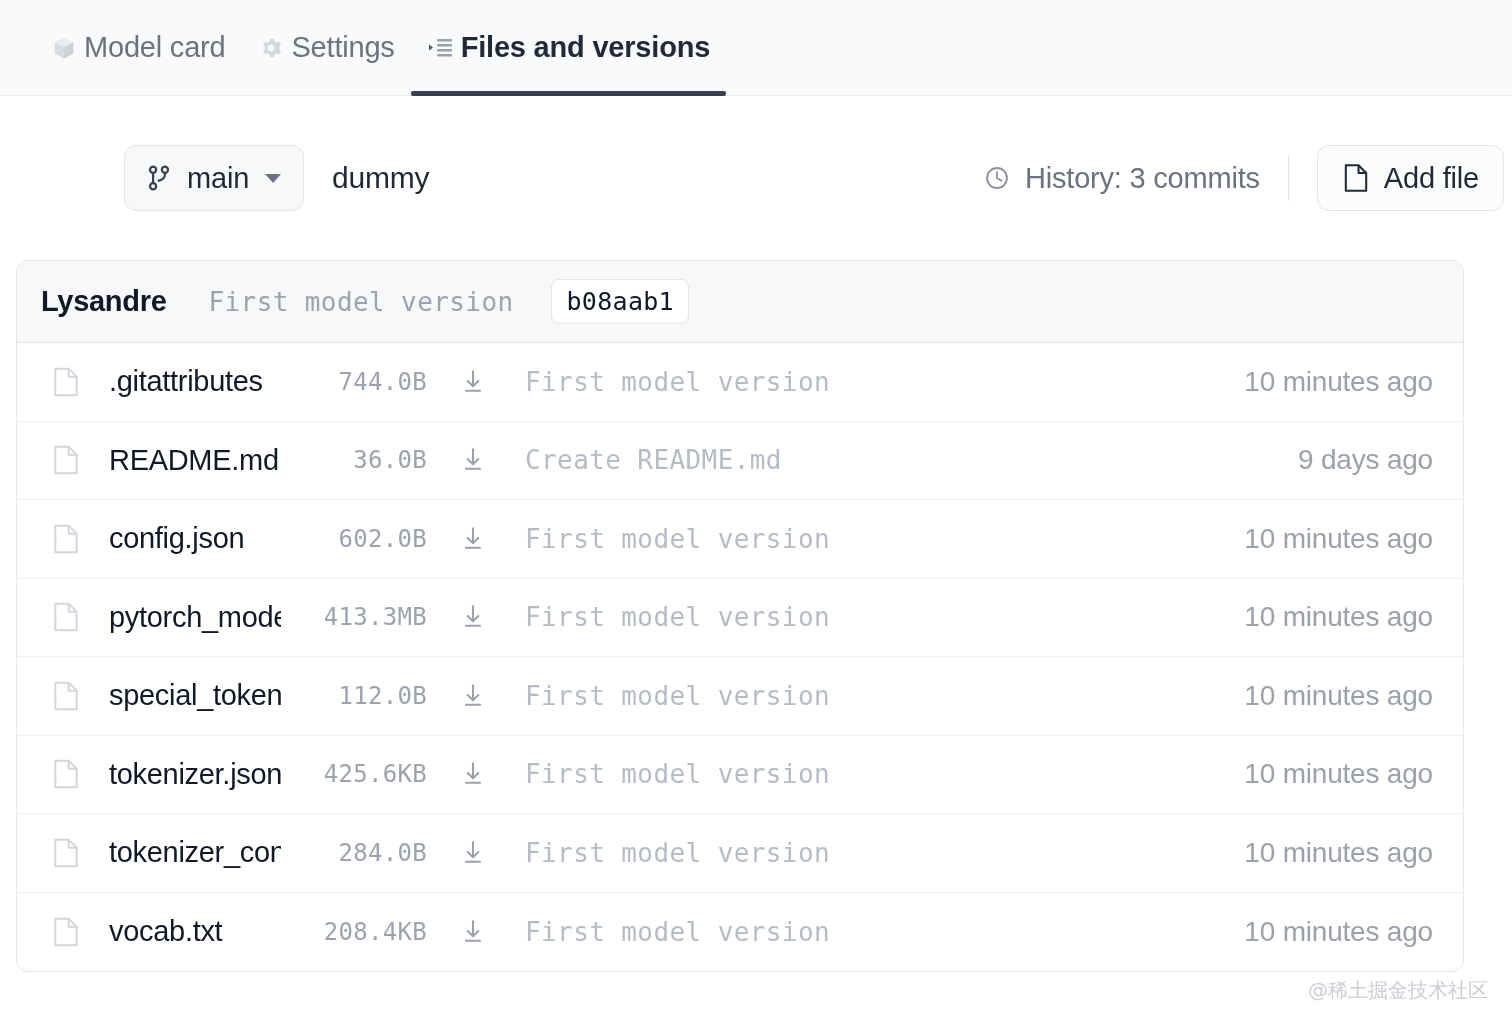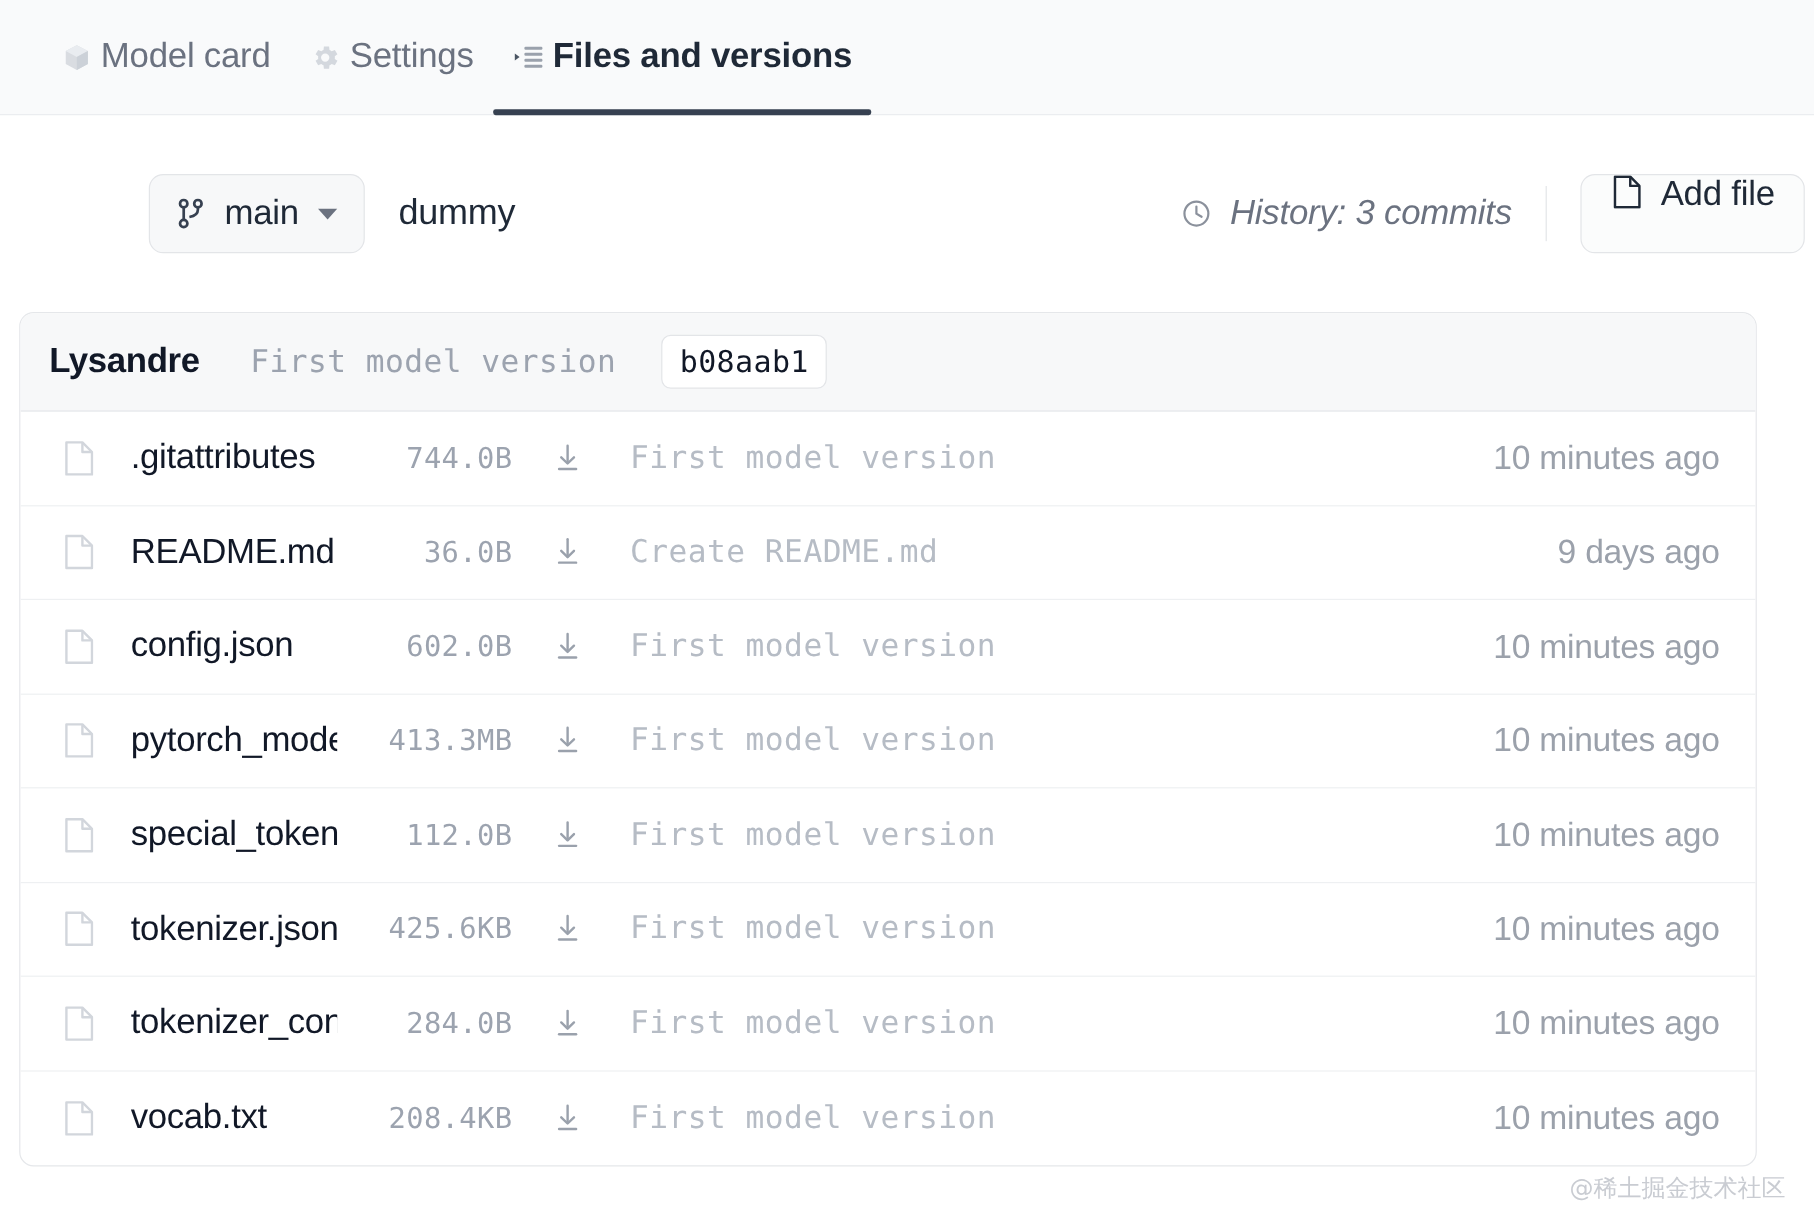--- a/index.html
+++ b/index.html
@@ -107,29 +107,29 @@
   }
   .history {
     display: flex;
     align-items: center;
     gap: 14px;
     font-size: 29px;
     color: #6b7280;
     letter-spacing: -0.2px;
     cursor: pointer;
     white-space: nowrap;
-    font-style: italic;
   }
   .vdivider {
     width: 1px; height: 46px;
     background: #e3e5e8;
     margin: 0 28px;
   }
   .addfile-btn {
     display: flex;
+    align-items: center;
     gap: 14px;
     height: 66px;
     padding: 0 24px;
     background: #fbfcfc;
     border: 1px solid #e3e5e8;
     border-radius: 12px;
     cursor: pointer;
     user-select: none;
   }
   .addfile-label {

